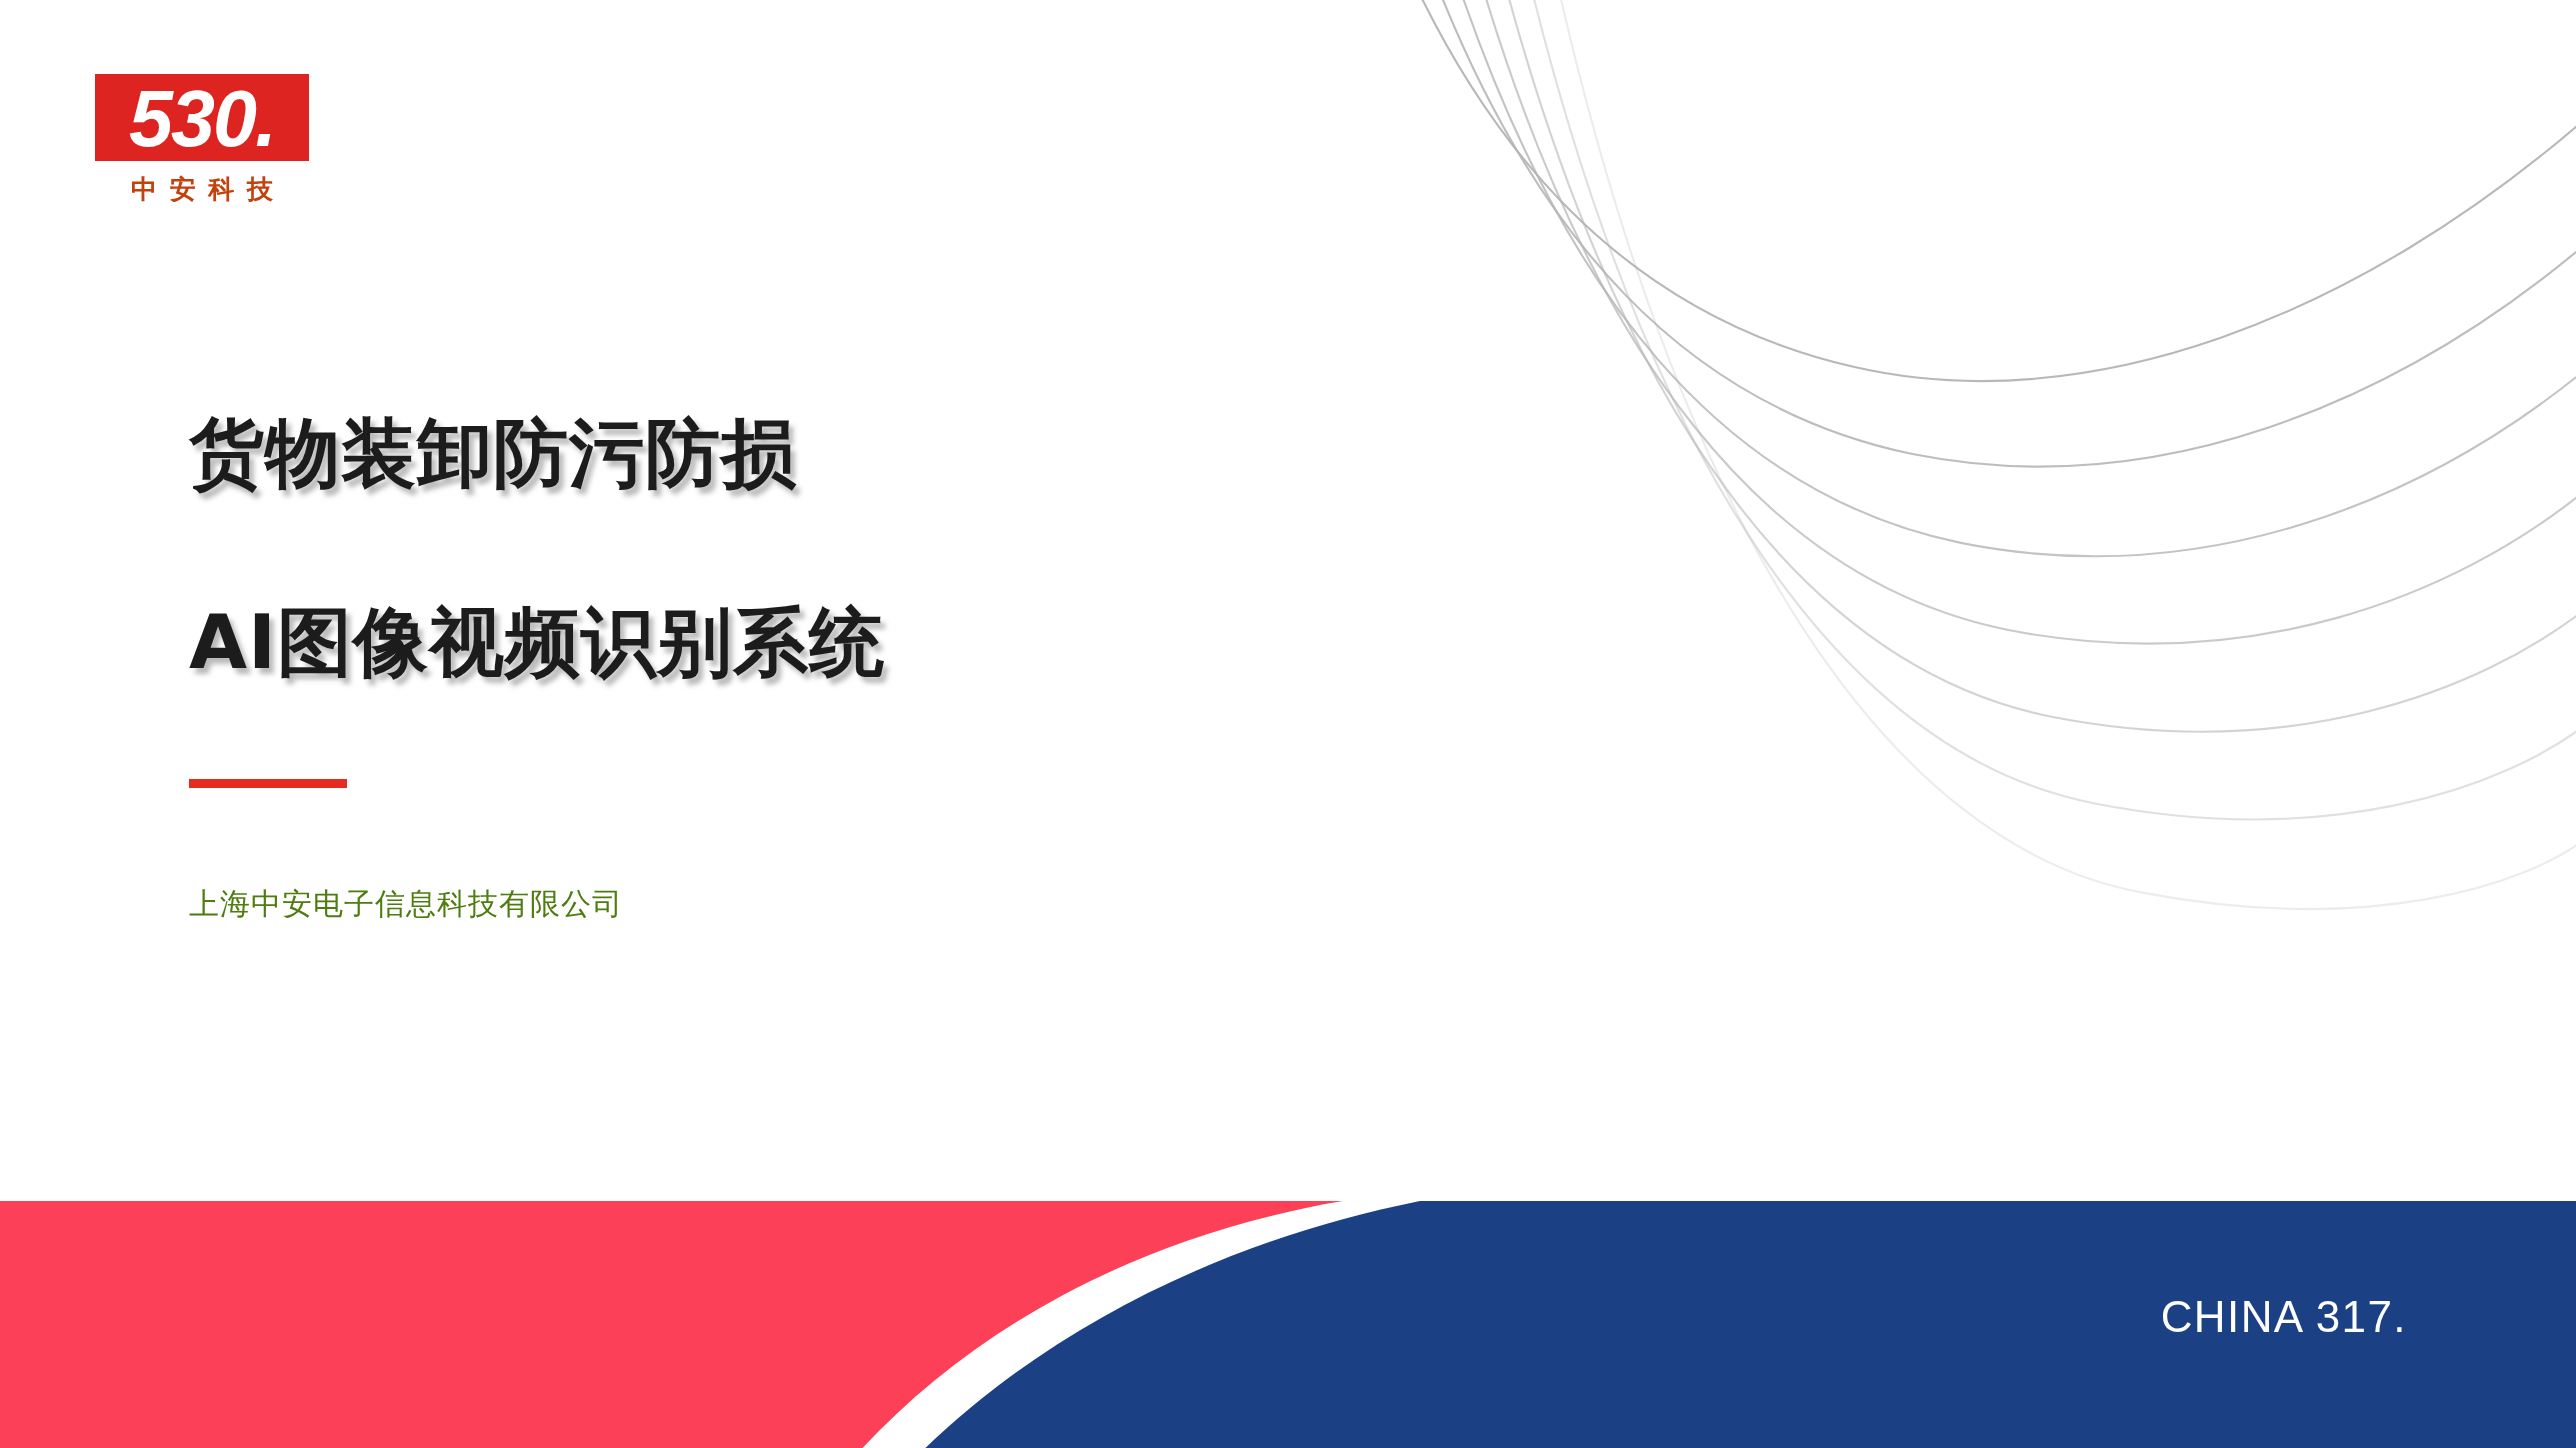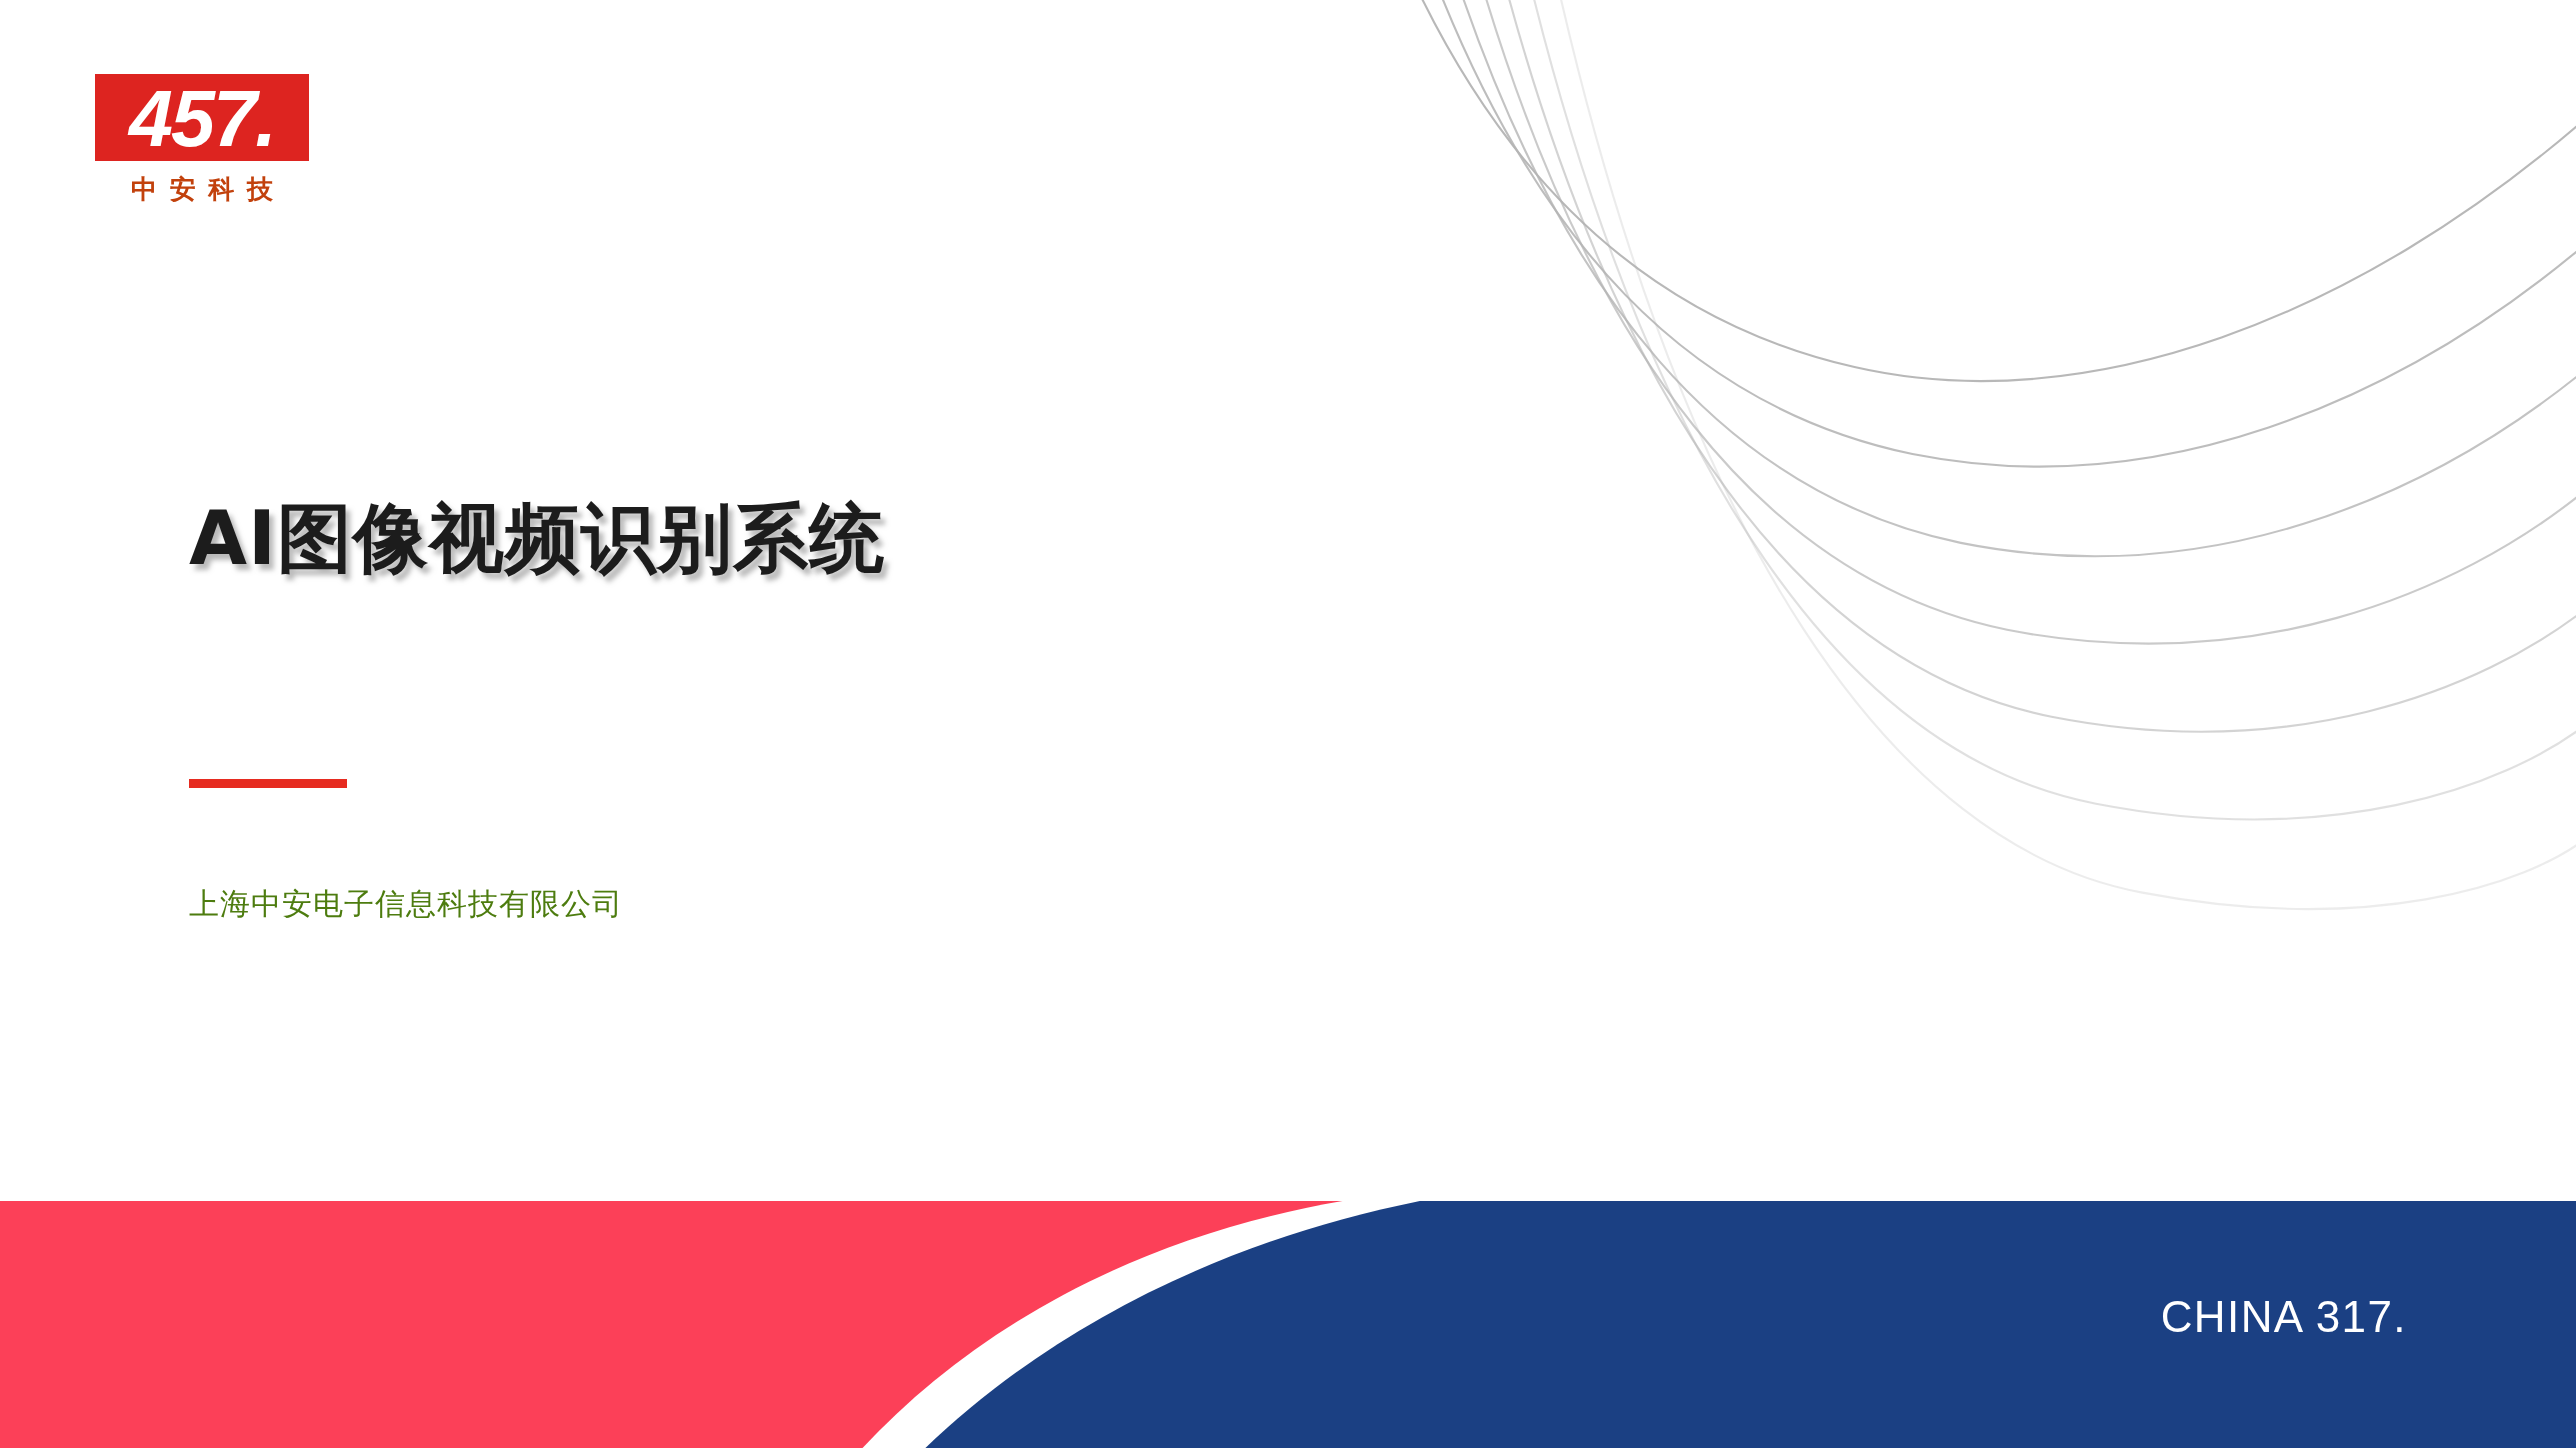--- a/index.html
+++ b/index.html
@@ -161,26 +161,27 @@
       <path d="M1512,-10 C1618,300 1780,510 2030,562 C2280,612 2510,520 2680,380" stroke-opacity="0.80"></path>
       <path d="M1536,-10 C1648,362 1824,600 2078,652 C2326,700 2540,620 2680,505" stroke-opacity="0.70"></path>
       <path d="M1560,-10 C1678,424 1866,690 2124,742 C2368,790 2566,718 2680,628" stroke-opacity="0.58"></path>
       <path d="M1586,-10 C1710,488 1910,782 2170,832 C2408,878 2590,818 2680,748" stroke-opacity="0.42"></path>
       <path d="M1614,-10 C1744,556 1958,876 2218,924 C2450,968 2614,918 2680,866" stroke-opacity="0.26"></path>
     </g>
   </svg>
 
   <div id="logo">
     <div id="logo-mark">
-      <div id="logo-mark-text">457.</div>
+      <div id="logo-mark-text">530.</div>
     </div>
     <div id="logo-sub">中安科技</div>
   </div>
 
   <div id="title-block">
+    <div class="title-line" id="title-line-1">货物装卸防污防损</div>
     <div class="title-line" id="title-line-2">AI图像视频识别系统</div>
   </div>
 
   <div id="divider"></div>
 
   <div id="subtitle">上海中安电子信息科技有限公司</div>
 
   <div id="footer">
     <div id="footer-red"></div>
     <svg id="footer-svg" viewBox="0 0 2667 257" preserveAspectRatio="none" aria-hidden="true">

